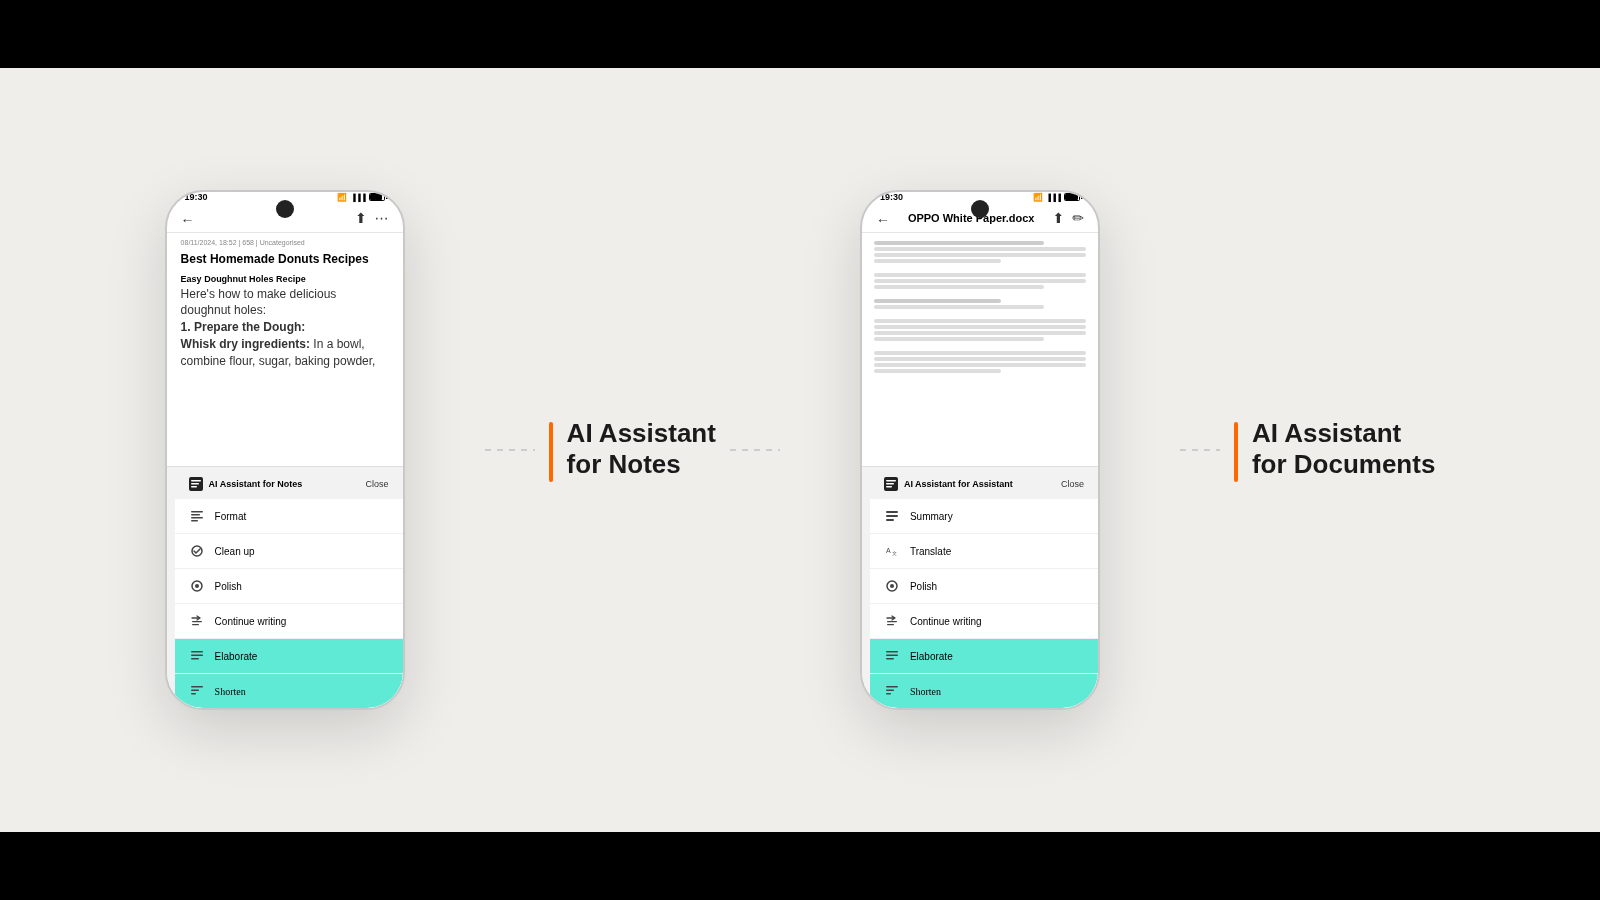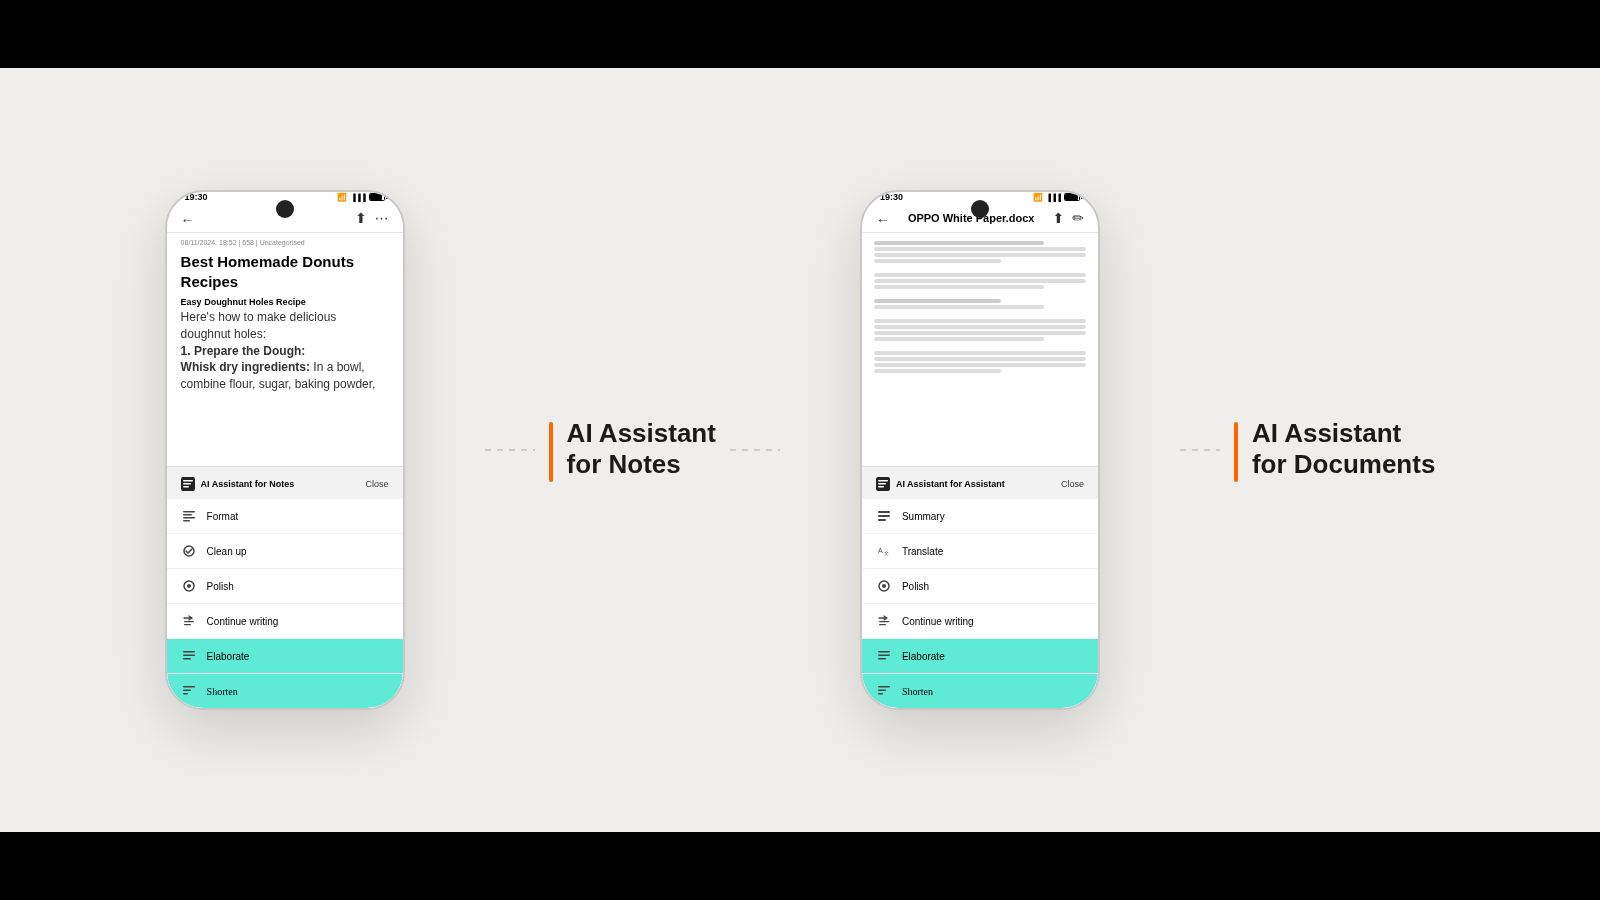--- a/index.html
+++ b/index.html
@@ -129,21 +129,21 @@
       padding: 6px 14px 4px;
       font-size: 7px;
       color: #888;
     }
     .note-content {
       padding: 2px 14px 8px;
       flex: 1;
       overflow: hidden;
     }
     .note-title {
-      font-size: 15px;
+      font-size: 12px;
       font-weight: 700;
       color: #000;
       line-height: 1.3;
       margin-bottom: 6px;
     }
     .note-subtitle {
       font-size: 9px;
       font-weight: 700;
       color: #000;
       margin-bottom: 2px;
@@ -160,20 +160,21 @@
     
     .ai-panel {
       background: #f2f2f2;
       border-top: 1px solid #ddd;
       position: absolute;
       bottom: 0;
       left: 0;
       right: 0;
       border-radius: 0 0 36px 36px;
       overflow: hidden;
+      padding-left: 8px;
     }
     .ai-panel-header {
       display: flex;
       align-items: center;
       justify-content: space-between;
       padding: 10px 14px 8px;
       background: #f2f2f2;
     }
     .ai-panel-title {
       display: flex;

